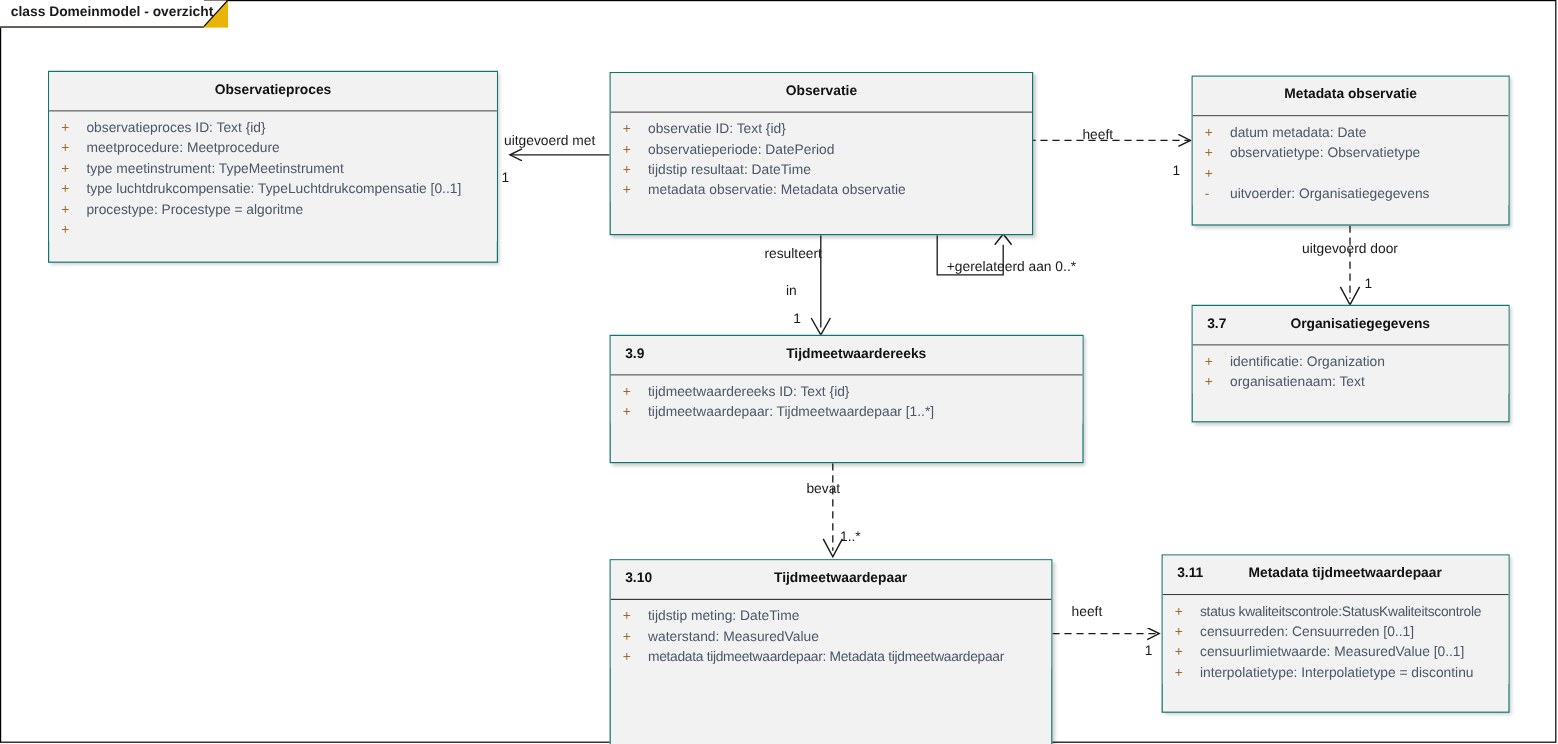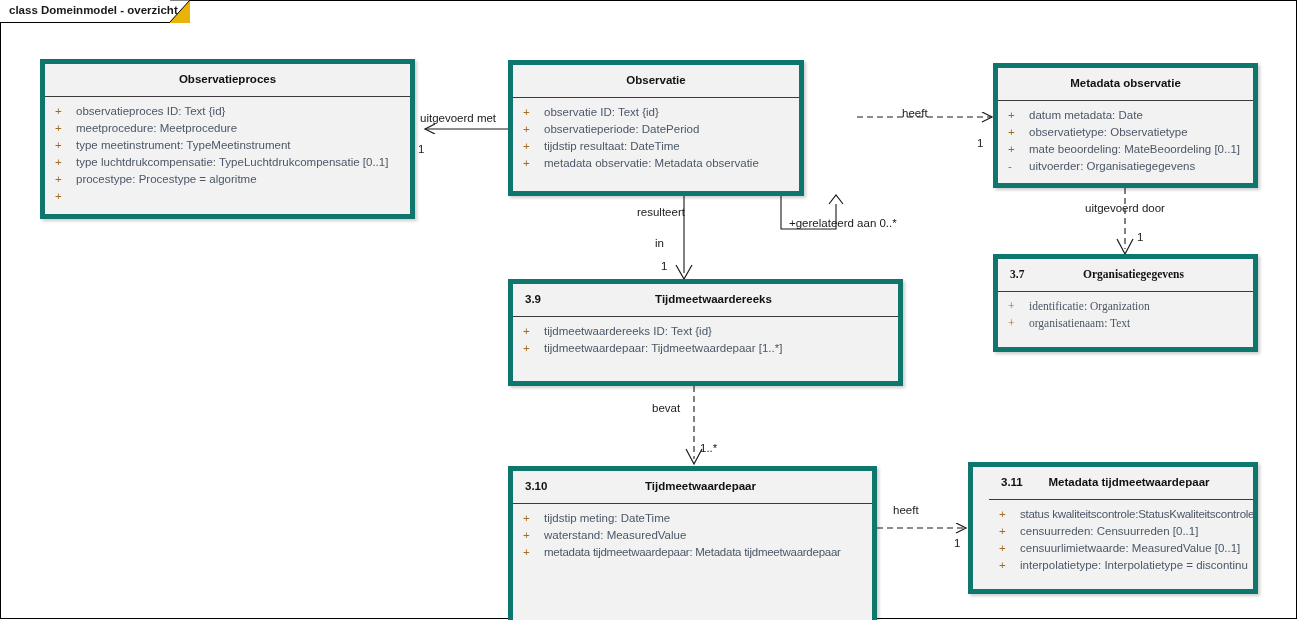--- a/index.html
+++ b/index.html
@@ -64,21 +64,21 @@
     font-weight: bold;
     color: #1a1a1a;
     white-space: nowrap;
   }
 
   
   .uml-class {
     position: absolute;
     box-sizing: border-box;
     background: #f2f2f2;
-    border: 5px solid #0f766e;
+    border: 1px solid #0f766e;
     box-shadow: 2px 2px 3px rgba(0,0,0,0.20);
     z-index: 3;
   }
   .uml-header {
     position: relative;
     height: 33px;
     background: #f2f2f2;
     border-bottom: 1px solid #3a3a3a;
     box-sizing: border-box;
   }
@@ -235,21 +235,21 @@
       <div class="attr">
         <span class="vis">+</span>
         <span class="txt">procestype: Procestype = algoritme</span>
       </div>
       <div class="attr">
         <span class="vis">+</span>
       </div>
     </div>
   </div>
 
-  <div class="uml-class" style="left:508px; top:60px; width:296px; height:136px;">
+  <div class="uml-class" style="left:508px; top:60px; width:353px; height:136px;">
     <div class="uml-header">
       <div class="name">Observatie</div>
     </div>
     <div class="uml-body">
       <div class="attr">
         <span class="vis">+</span>
         <span class="txt">observatie ID: Text {id}</span>
       </div>
       <div class="attr">
         <span class="vis">+</span>
@@ -274,30 +274,29 @@
       <div class="attr">
         <span class="vis">+</span>
         <span class="txt">datum metadata: Date</span>
       </div>
       <div class="attr">
         <span class="vis">+</span>
         <span class="txt">observatietype: Observatietype</span>
       </div>
       <div class="attr">
         <span class="vis">+</span>
-        <span class="txt">mate beoordeling: MateBeoordeling [0..1]</span>
       </div>
       <div class="attr">
         <span class="vis">-</span>
         <span class="txt">uitvoerder: Organisatiegegevens</span>
       </div>
     </div>
   </div>
 
-  <div class="uml-class" style="left:993px; top:254px; width:265px; height:98px;font-family:Liberation Serif, serif;">
+  <div class="uml-class" style="left:993px; top:254px; width:265px; height:98px;">
     <div class="uml-header">
       <div class="num">3.7</div>
       <div class="name offset">Organisatiegegevens</div>
     </div>
     <div class="uml-body">
       <div class="attr">
         <span class="vis">+</span>
         <span class="txt">identificatie: Organization</span>
       </div>
       <div class="attr">
@@ -338,21 +337,21 @@
         <span class="vis">+</span>
         <span class="txt">waterstand: MeasuredValue</span>
       </div>
       <div class="attr tight">
         <span class="vis">+</span>
         <span class="txt">metadata tijdmeetwaardepaar: Metadata tijdmeetwaardepaar</span>
       </div>
     </div>
   </div>
 
-  <div class="uml-class" style="left:968px; top:462px; width:290px; height:132px;padding-left:16px;">
+  <div class="uml-class" style="left:968px; top:462px; width:290px; height:132px;">
     <div class="uml-header">
       <div class="num">3.11</div>
       <div class="name offset">Metadata tijdmeetwaardepaar</div>
     </div>
     <div class="uml-body">
       <div class="attr tight">
         <span class="vis">+</span>
         <span class="txt">status kwaliteitscontrole:StatusKwaliteitscontrole</span>
       </div>
       <div class="attr">
@@ -378,19 +377,19 @@
 
   <div class="conn-label" style="left:789px; top:217px;">+gerelateerd aan 0..*</div>
 
   <div class="conn-label" style="left:637px; top:206px;">resulteert</div>
   <div class="conn-label" style="left:655px; top:222px;margin-top:15px;">in</div>
   <div class="mult" style="left:661px; top:260px;">1</div>
 
   <div class="conn-label" style="left:1085px; top:202px;">uitgevoerd door</div>
   <div class="mult" style="left:1137px; top:231px;">1</div>
 
-  <div class="conn-label" style="left:652px; top:402px;">bevat</div>
+  <div class="conn-label" style="left:672px; top:402px;">bevat</div>
   <div class="mult" style="left:700px; top:442px;">1..*</div>
 
   <div class="conn-label" style="left:893px; top:504px;">heeft</div>
   <div class="mult" style="left:954px; top:537px;">1</div>
 
 </div>
 
 </body></html>

